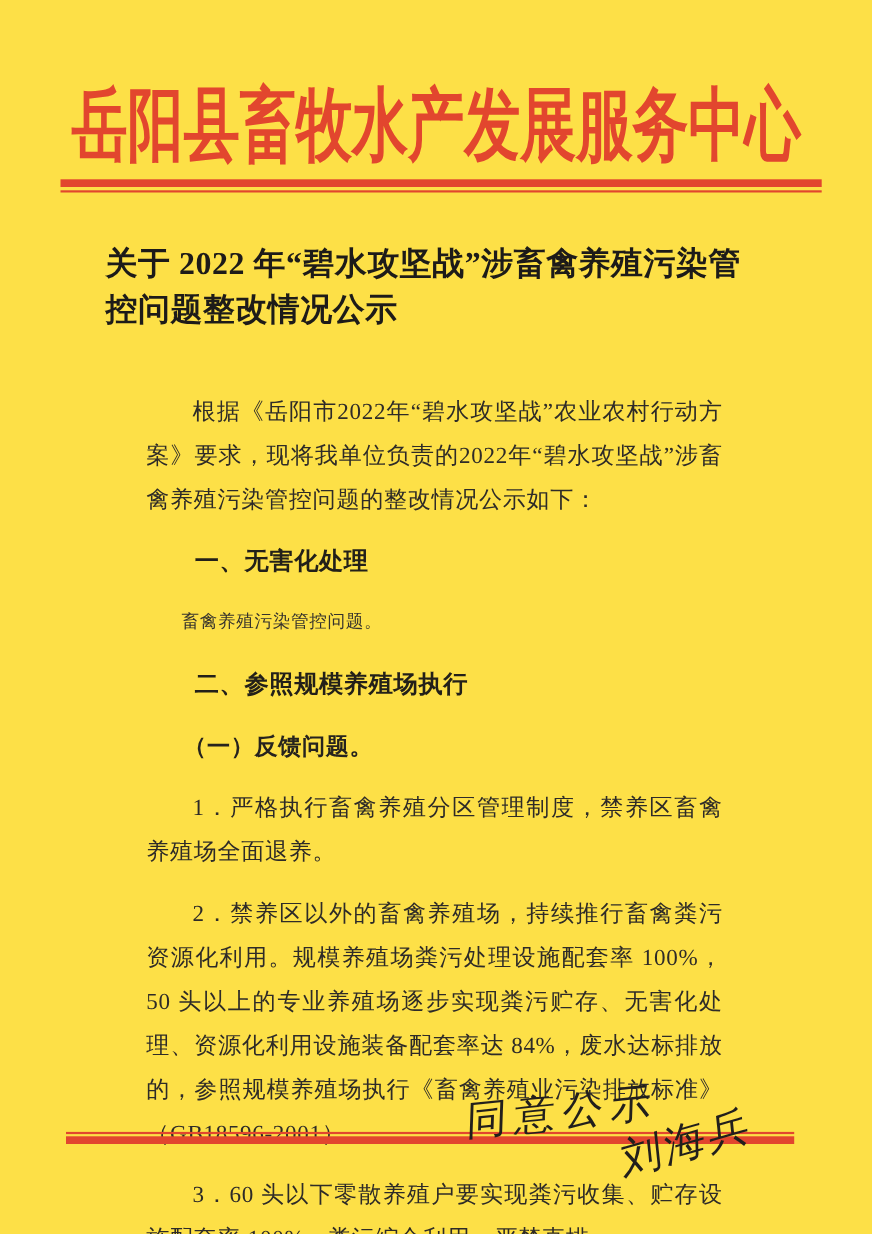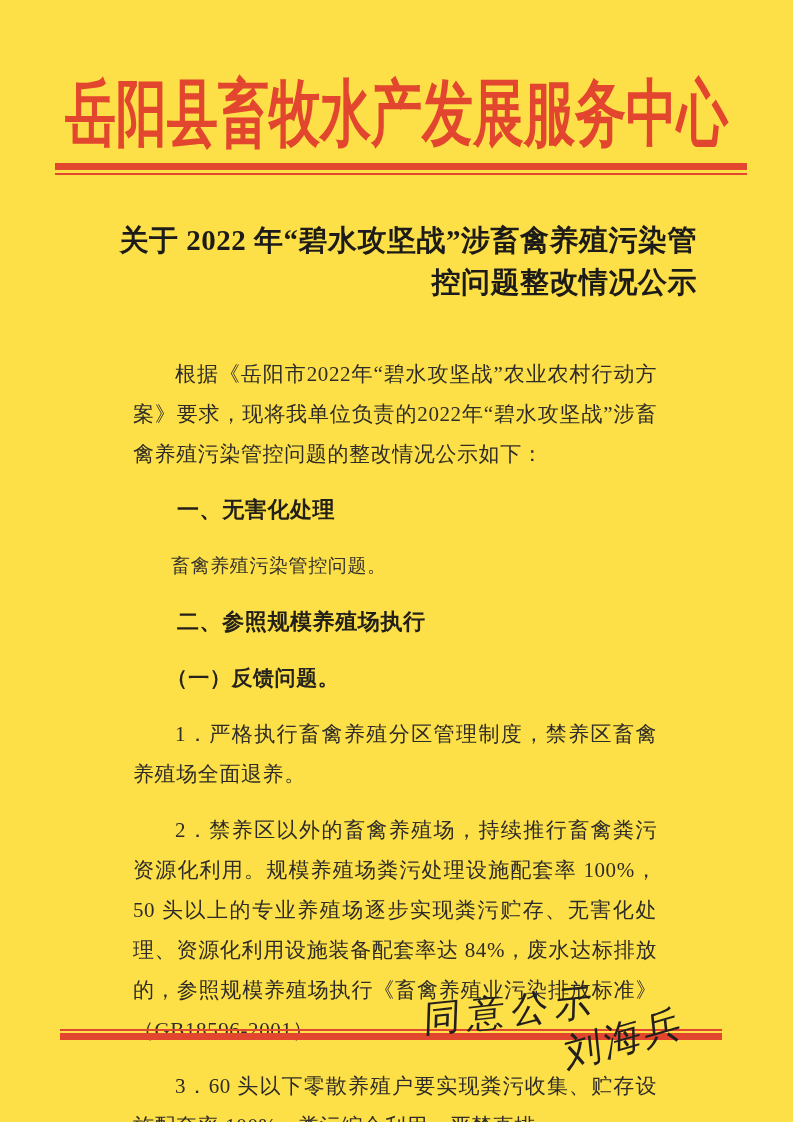--- a/index.html
+++ b/index.html
@@ -31,21 +31,21 @@
   }
   .rule-top{position:absolute;left:55px;top:163px;width:692px;}
   .rule-top .thick{height:7px;background:var(--accent);}
   .rule-top .gap{height:3px;background:transparent;}
   .rule-top .thin{height:2px;background:var(--accent);}
   
   .doc-title{
     position:absolute;
     left:96px;top:219px;width:601px;
     margin:0;
-    text-align:right;
+    text-align:left;
     font-size:29px;
     line-height:42px;
     font-weight:bold;
     color:#1d1b19;
     letter-spacing:0.5px;
   }
   
   .body-block{
     position:absolute;
     left:117px;top:338px;width:556px;
@@ -57,21 +57,21 @@
   .body-block p{margin:16px;}
   .para{text-indent:2em;}
   .heading-hei{
     font-family:"Liberation Sans","DejaVu Sans",sans-serif;
     font-weight:bold;
     font-size:22px;
     text-indent:2em;
     color:#232019;
   }
   .para-kaiti{
-    font-size:19px;
+    font-size:16px;
     text-indent:2em;
     color:#35322d;
   }
   .heading-kai{
     font-weight:bold;
     font-size:21px;
     text-indent:1.6em;
     color:#26231e;
   }
   

